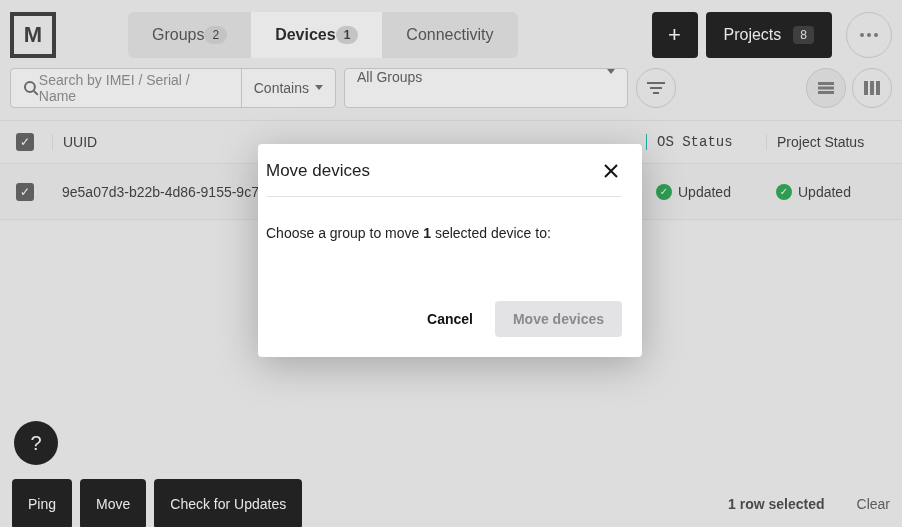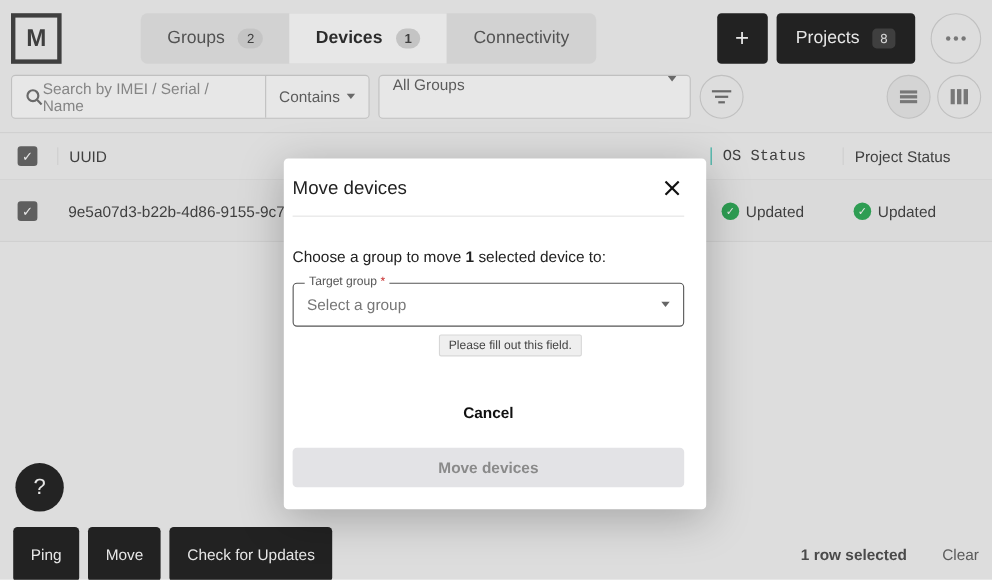--- a/index.html
+++ b/index.html
@@ -13,21 +13,21 @@
     --divider:#e3e3e3;
   }
   *{box-sizing:border-box;font-family:Arial, Helvetica, sans-serif;}
   html,body{margin:0;padding:0;width:902px;height:527px;background:#f3f3f3;color:var(--text);}
   body{position:relative;overflow:hidden;}
 
   
   .topbar{display:flex;align-items:center;padding:12px 10px 10px 10px;}
   .logo{width:46px;height:46px;border:4px solid #333;display:flex;align-items:center;justify-content:center;font-weight:900;font-size:22px;color:#333;}
   .tab-group{display:flex;background:#e6e6e6;border-radius:6px;margin-left:72px;overflow:hidden;}
-  .tab{padding:14px 24px;font-size:16px;color:#4a4a4a;display:flex;align-items:center;gap:12px;cursor:pointer;}
+  .tab{padding:14px 24px;font-size:16px;color:#4a4a4a;display:flex;align-items:center;gap:0;cursor:pointer;}
   .tab.active{background:#fff;color:#1a1a1a;font-weight:700;}
   .badge{background:#d5d5d5;color:#333;border-radius:10px;font-size:12px;padding:2px 8px;min-width:18px;text-align:center;}
   .top-right{margin-left:auto;display:flex;align-items:center;gap:8px;}
   .btn-square{width:46px;height:46px;background:var(--dark);color:#fff;display:flex;align-items:center;justify-content:center;font-size:22px;border-radius:4px;cursor:pointer;}
   .btn-projects{height:46px;background:var(--dark);color:#fff;display:flex;align-items:center;gap:12px;padding:0 18px;border-radius:4px;font-size:16px;cursor:pointer;}
   .btn-projects .count{background:#333;color:#eee;border-radius:4px;font-size:12px;padding:2px 7px;}
   .more-circle{width:46px;height:46px;border:1px solid var(--border);border-radius:50%;display:flex;align-items:center;justify-content:center;color:#666;cursor:pointer;margin-left:6px;}
 
   
   .filterbar{display:flex;align-items:center;gap:8px;padding:0 10px 12px 10px;}
@@ -68,21 +68,21 @@
   .dialog-header{display:flex;align-items:center;justify-content:space-between;padding-bottom:14px;border-bottom:1px solid var(--divider);}
   .dialog-title{font-size:17px;color:#222;}
   .dialog-close{font-size:18px;color:#222;cursor:pointer;padding:4px;}
   .dialog-body{padding-top:28px;}
   .dialog-msg{font-size:14px;color:#222;margin-bottom:16px;}
   .field-wrap{position:relative;border:1px solid #555;border-radius:4px;height:40px;display:flex;align-items:center;justify-content:space-between;padding:0 12px;cursor:pointer;}
   .field-label{position:absolute;top:-8px;left:10px;background:#fff;padding:0 4px;font-size:11px;color:#555;}
   .field-label .req{color:#c62828;}
   .field-value{color:#777;font-size:14px;}
   .tooltip{position:absolute;left:132px;top:46px;background:#efefef;border:1px solid #d7d7d7;border-radius:2px;font-size:11px;color:#444;padding:3px 8px;white-space:nowrap;}
-  .dialog-actions{display:flex;justify-content:flex-end;gap:14px;margin-top:60px;flex-direction:column;}
+  .dialog-actions{display:flex;justify-content:flex-end;gap:14px;margin-top:60px;}
   .btn-cancel{font-size:14px;font-weight:600;color:#111;background:none;border:none;padding:10px 8px;cursor:pointer;}
   .btn-primary-disabled{font-size:14px;font-weight:600;color:#8a8a8a;background:#e3e3e6;border:none;border-radius:4px;padding:10px 18px;cursor:not-allowed;}
 
   
   svg{display:block;}
 </style>
 </head>
 <body>
 
 <div class="topbar">
@@ -212,30 +212,19 @@
           <line x1="1" y1="1" x2="13" y2="13" stroke="#111" stroke-width="2"></line>
           <line x1="13" y1="1" x2="1" y2="13" stroke="#111" stroke-width="2"></line>
         </svg>
     </div>
   </div>
   <div class="dialog-body">
     <div class="dialog-msg">
       <span>Choose a group to move </span><b>1</b><span> selected device to:</span>
     </div>
 
-    <div class="field-wrap">
-      <span class="field-label">
-        <span>Target group</span>
-        <span class="req">*</span>
-      </span>
-      <span class="field-value">Select a group</span>
-      <svg width="8" height="6" viewBox="0 0 8 6">
-          <path d="M0 0 L4 5 L8 0 Z" fill="#666"></path>
-        </svg>
-      <div class="tooltip">Please fill out this field.</div>
-    </div>
 
     <div class="dialog-actions">
       <button class="btn-cancel">Cancel</button>
       <button class="btn-primary-disabled">Move devices</button>
     </div>
   </div>
 </div>
 
 </body></html>

